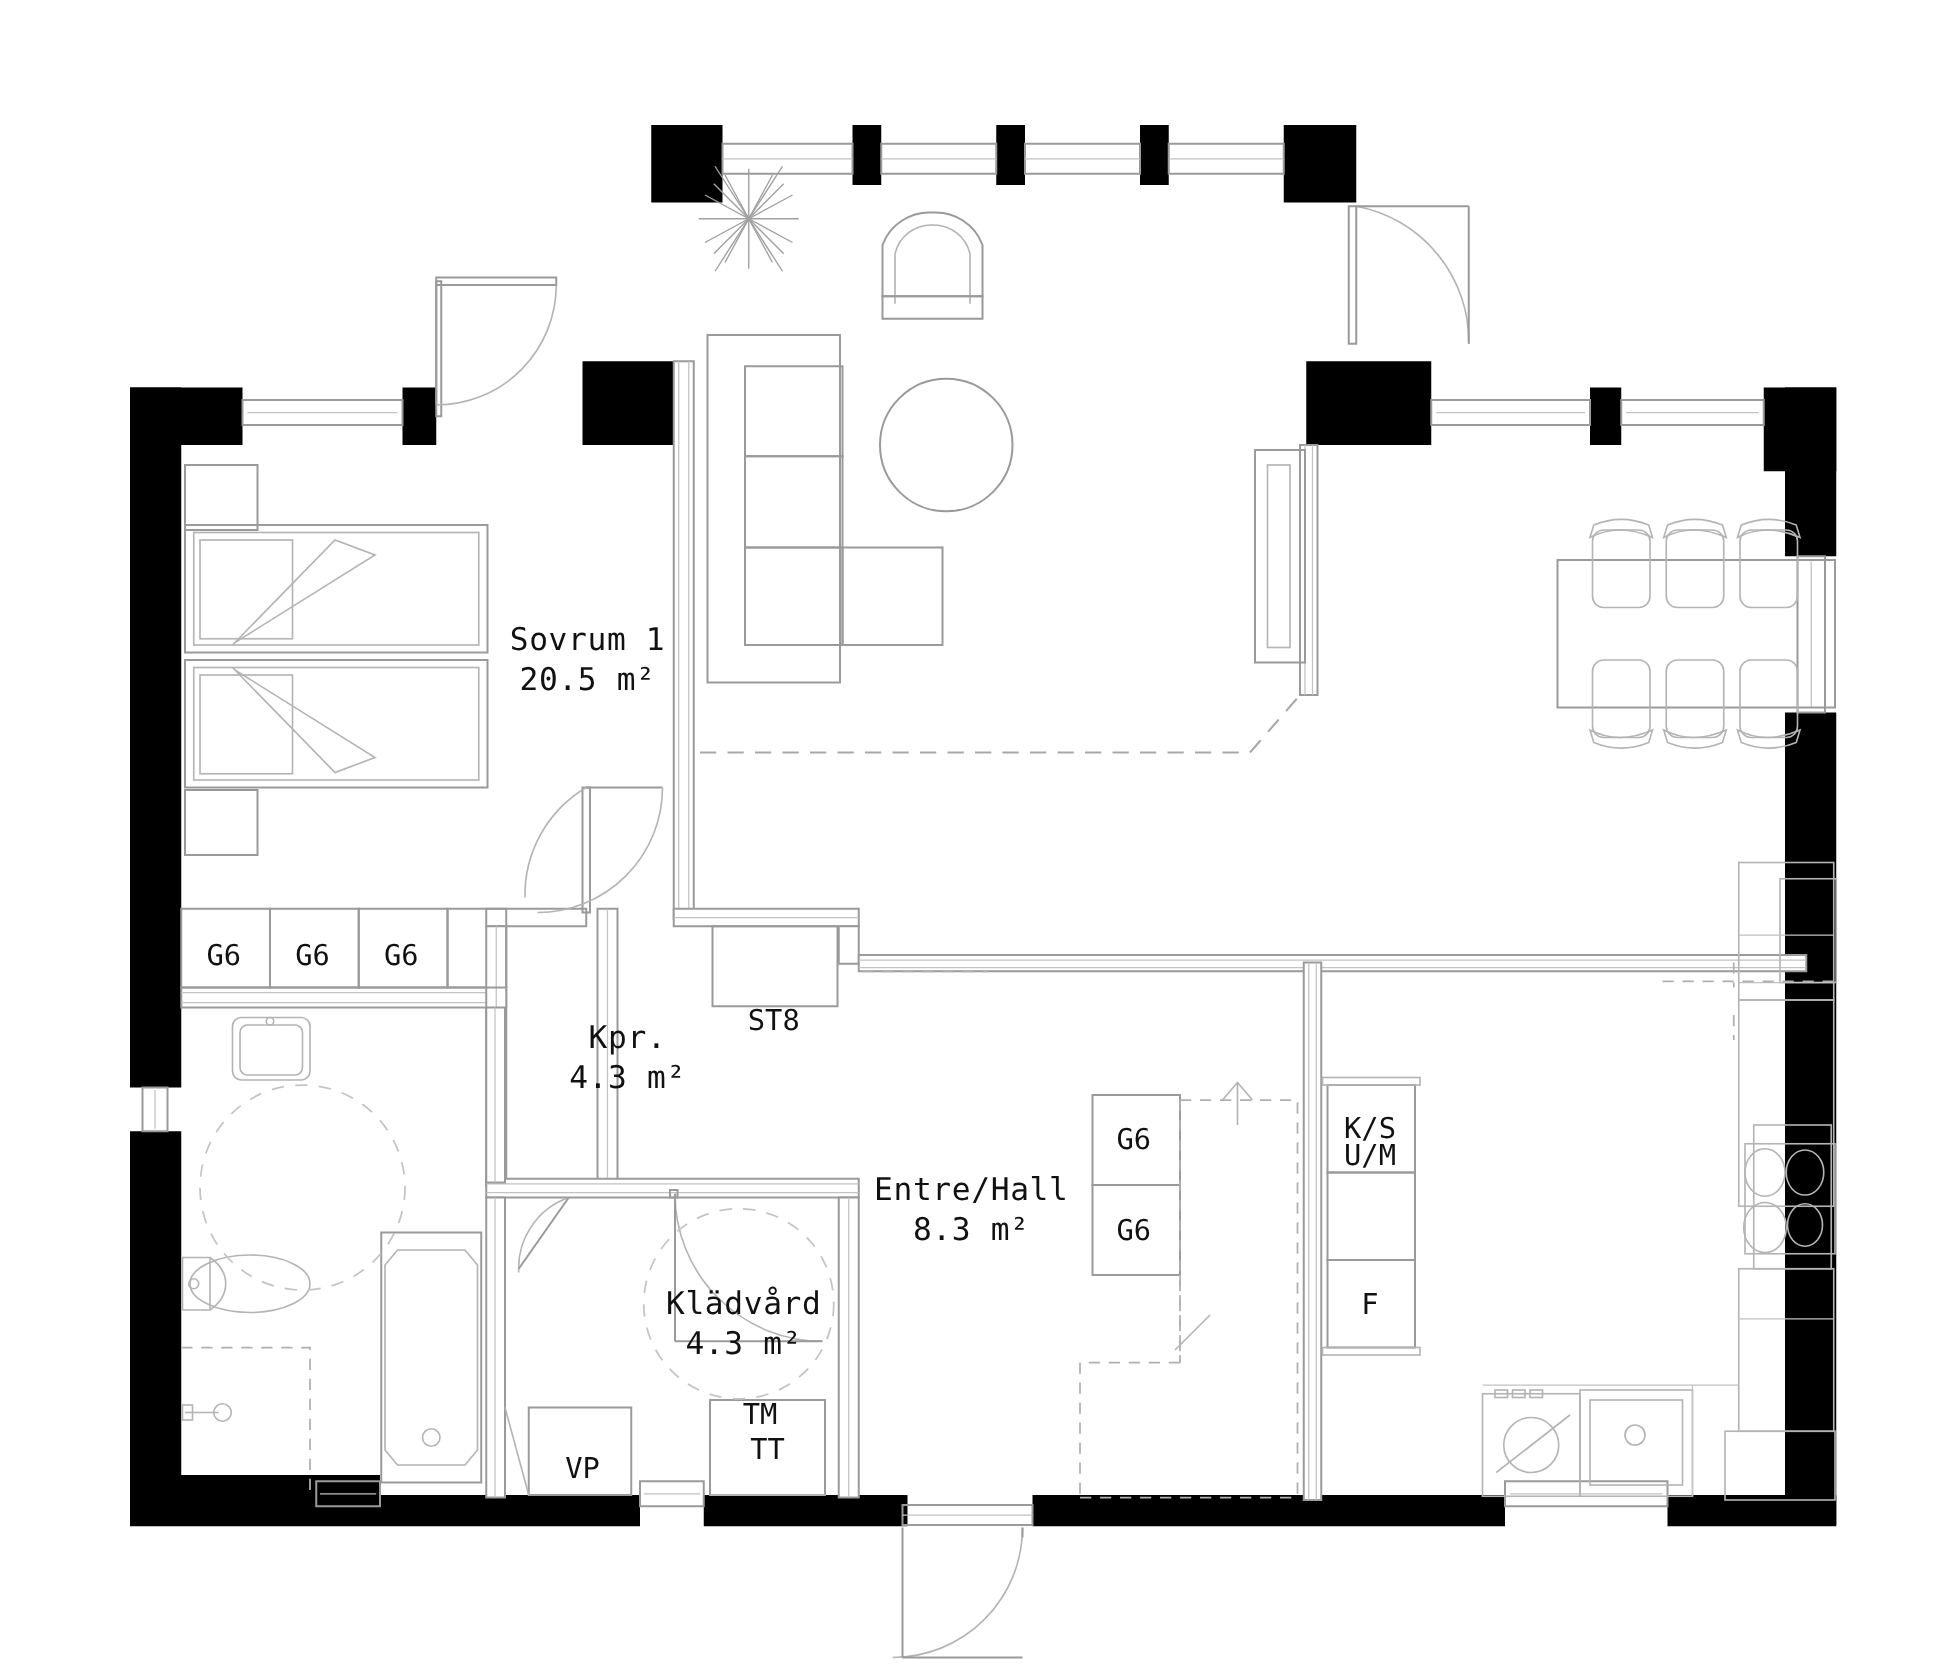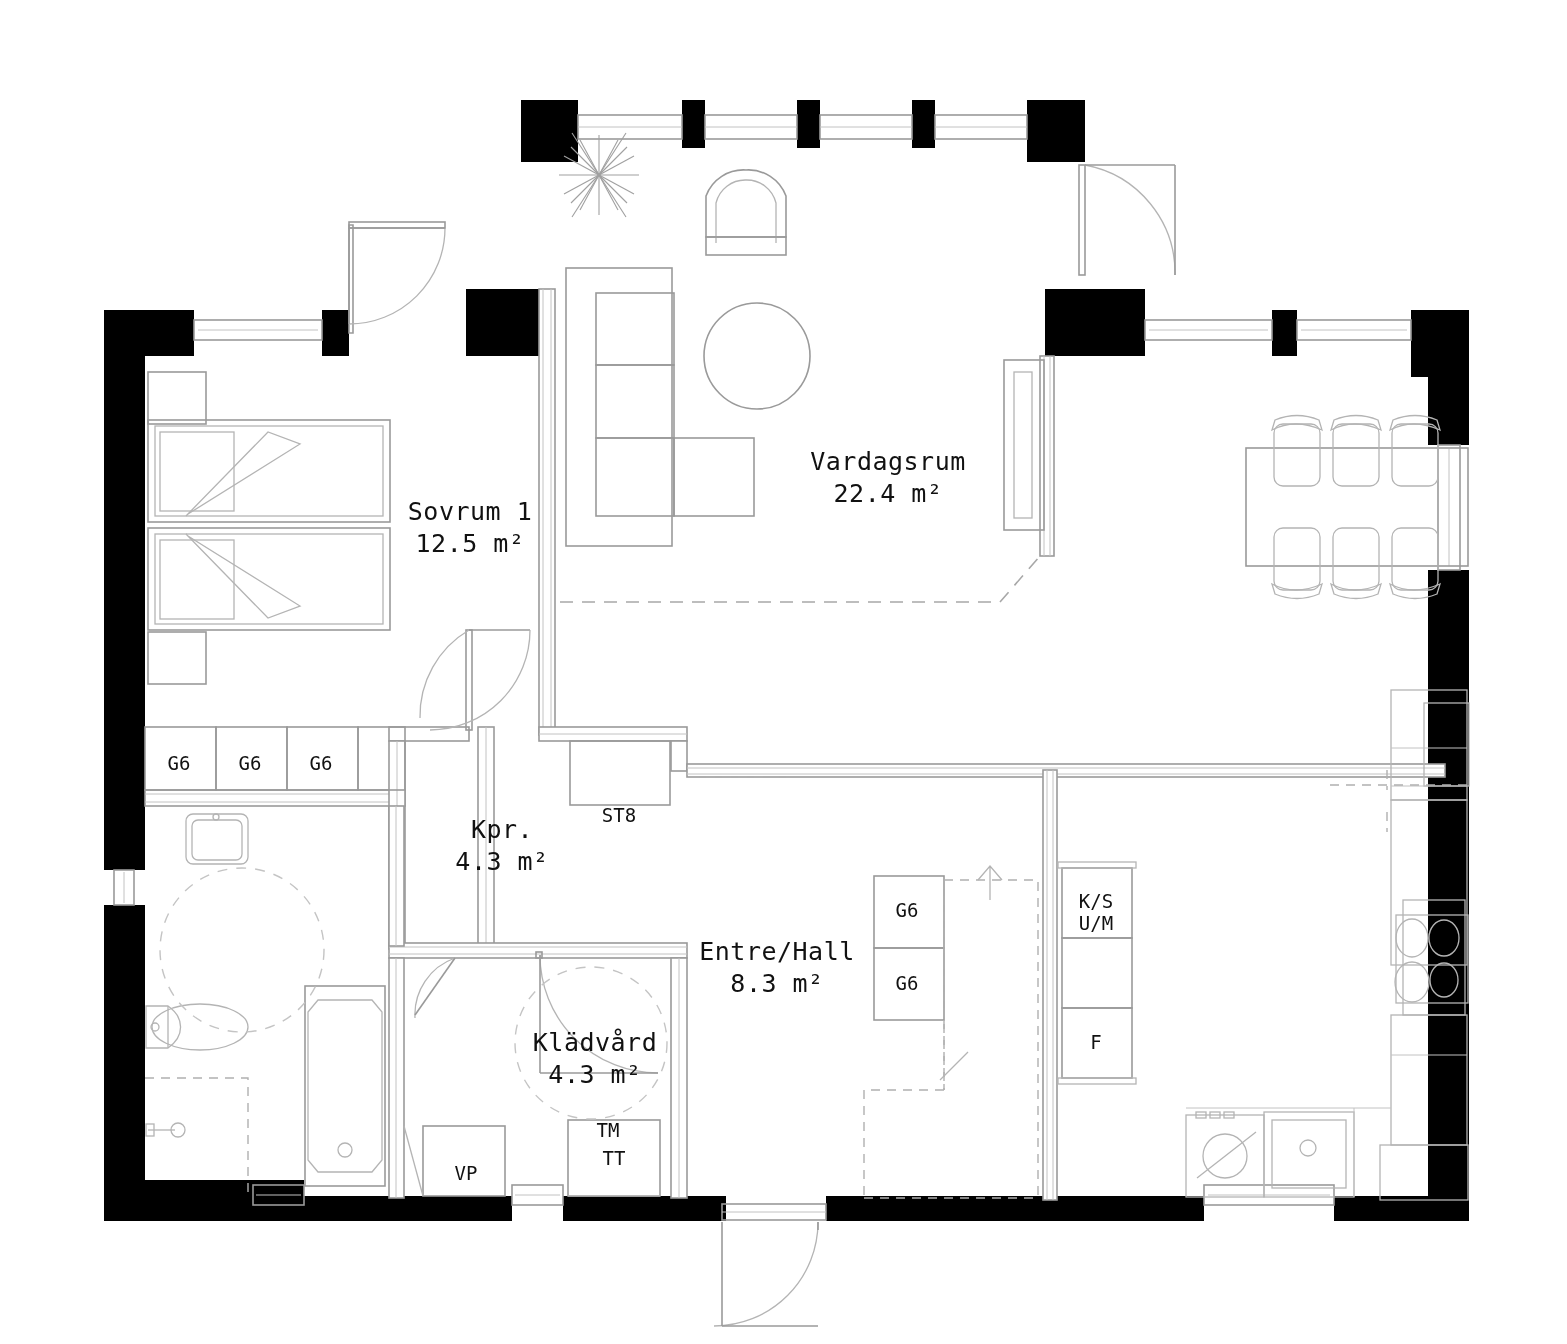--- a/index.html
+++ b/index.html
@@ -2,21 +2,21 @@
 <html><head>
 <meta charset="utf-8">
 <style>
   html,body{margin:0;padding:0;background:#ffffff;}
   body{width:1567px;height:1344px;font-family:"DejaVu Sans Mono",monospace;}
   #plan{position:relative;width:1567px;height:1344px;overflow:hidden;background:#fff;}
   #plan svg{position:absolute;left:0;top:0;}
   .lbl{position:absolute;text-align:center;color:#111;font-family:"DejaVu Sans Mono",monospace;line-height:1.28;white-space:nowrap;}
   .room-name{font-size:25px;letter-spacing:0.5px;}
   .room-area{font-size:25px;letter-spacing:0.5px;}
-  .tag{position:absolute;font-size:19px;color:#111;text-align:center;font-family:"DejaVu Sans Mono",monospace;white-space:nowrap;}
+  .tag{position:absolute;font-size:23px;color:#111;text-align:center;font-family:"DejaVu Sans Mono",monospace;white-space:nowrap;}
 </style>
 </head>
 <body>
 
 <div id="plan">
 
 <svg width="1567" height="1344" viewBox="0 0 1567 1344">
   <defs>
     <style>
       .w  { fill:#000000; stroke:none; }
@@ -395,27 +395,23 @@
   </g>
 
   <g>
     <rect class="t" x="570" y="741" width="100" height="64"></rect>
     <path class="dsh2" d="M 690 777 L 790 777"></path>
   </g>
 </svg>
 
 <div class="lbl" style="left:470px;top:496px;transform:translateX(-50%);">
   <div class="room-name">Sovrum 1</div>
-  <div class="room-area">12.5 m²</div>
+  <div class="room-area">20.5 m²</div>
 </div>
 
-<div class="lbl" style="left:888px;top:446px;transform:translateX(-50%);">
-  <div class="room-name">Vardagsrum</div>
-  <div class="room-area">22.4 m²</div>
-</div>
 
 
 
 <div class="lbl" style="left:502px;top:814px;transform:translateX(-50%);">
   <div class="room-name">Kpr.</div>
   <div class="room-area">4.3 m²</div>
 </div>
 
 <div class="lbl" style="left:595px;top:1011px;transform:translateX(-50%);margin-top:16px;">
   <div class="room-name">Klädvård</div>

